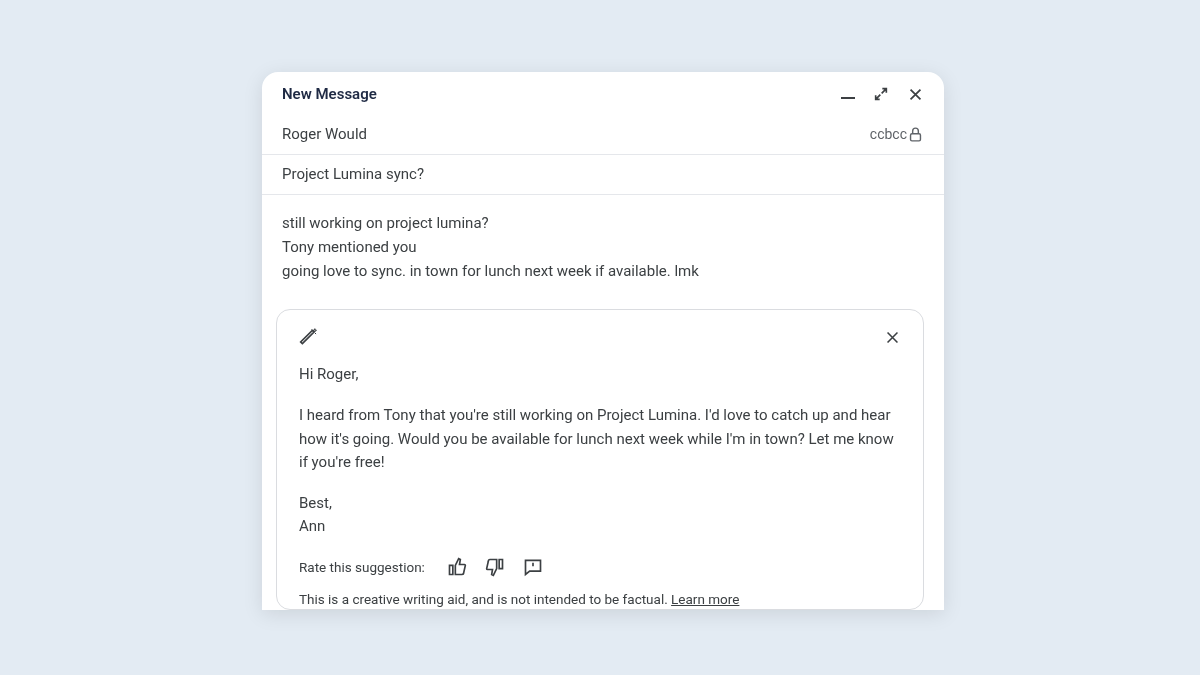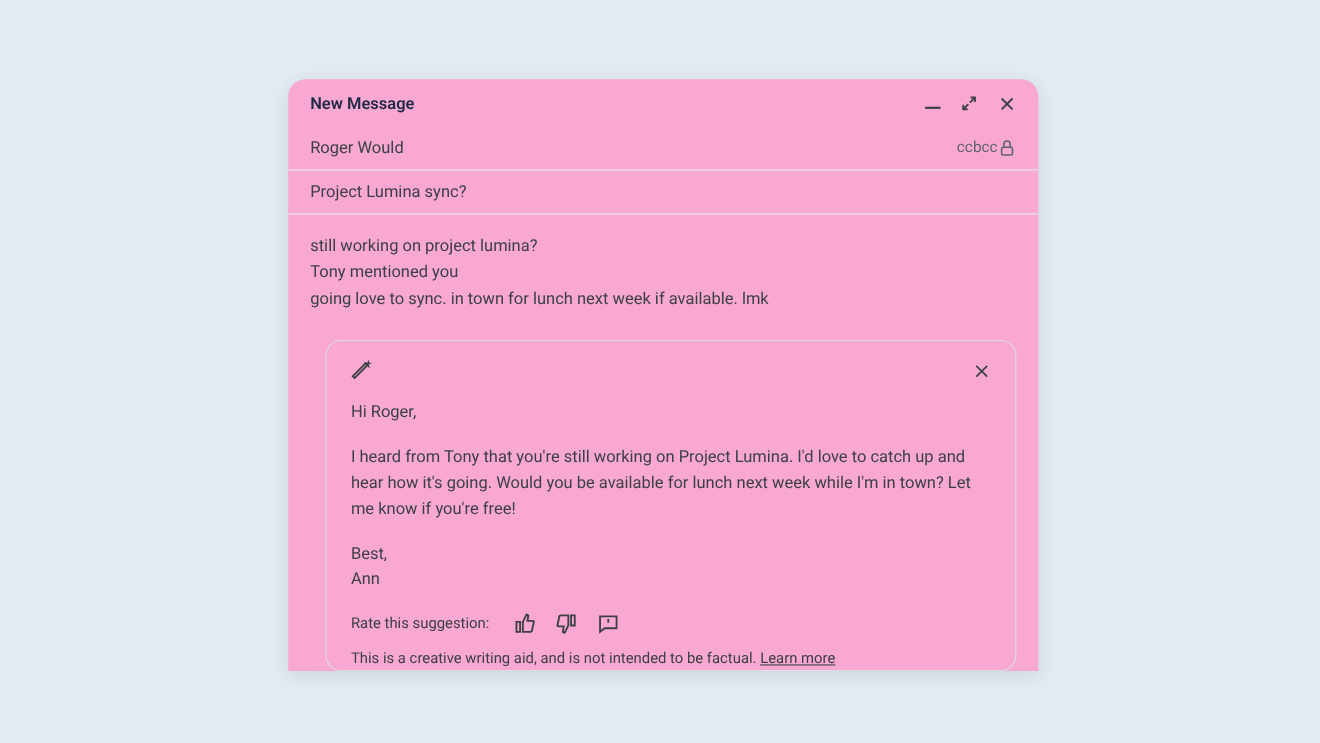--- a/index.html
+++ b/index.html
@@ -8,21 +8,21 @@
       background: #e3ebf3;
       width: 1200px;
       height: 675px;
       overflow: hidden;
     }
     .compose {
       position: absolute;
       left: 262px;
       top: 72px;
       width: 682px;
-      background: #f9a8d4;
+      background: #ffffff;
       border-radius: 16px 16px 0 0;
       box-shadow: 0 4px 20px rgba(0,0,0,0.1);
     }
     .header {
       display: flex;
       align-items: center;
       justify-content: space-between;
       padding: 13px 20px 12px 20px;
     }
     .header-title {
@@ -67,21 +67,21 @@
     }
     .body-area {
       padding: 16px 20px 0 20px;
     }
     .user-text {
       font-size: 15px;
       color: #3c4043;
       line-height: 1.6;
     }
     .suggestion {
-      margin: 26px 20px 0 34px;
+      margin: 26px 20px 0 14px;
       border: 1px solid #dadce0;
       border-radius: 14px;
       padding: 17px 22px 2px 22px;
     }
     .sugg-head {
       display: flex;
       justify-content: space-between;
       align-items: center;
       margin-bottom: 16px;
     }

